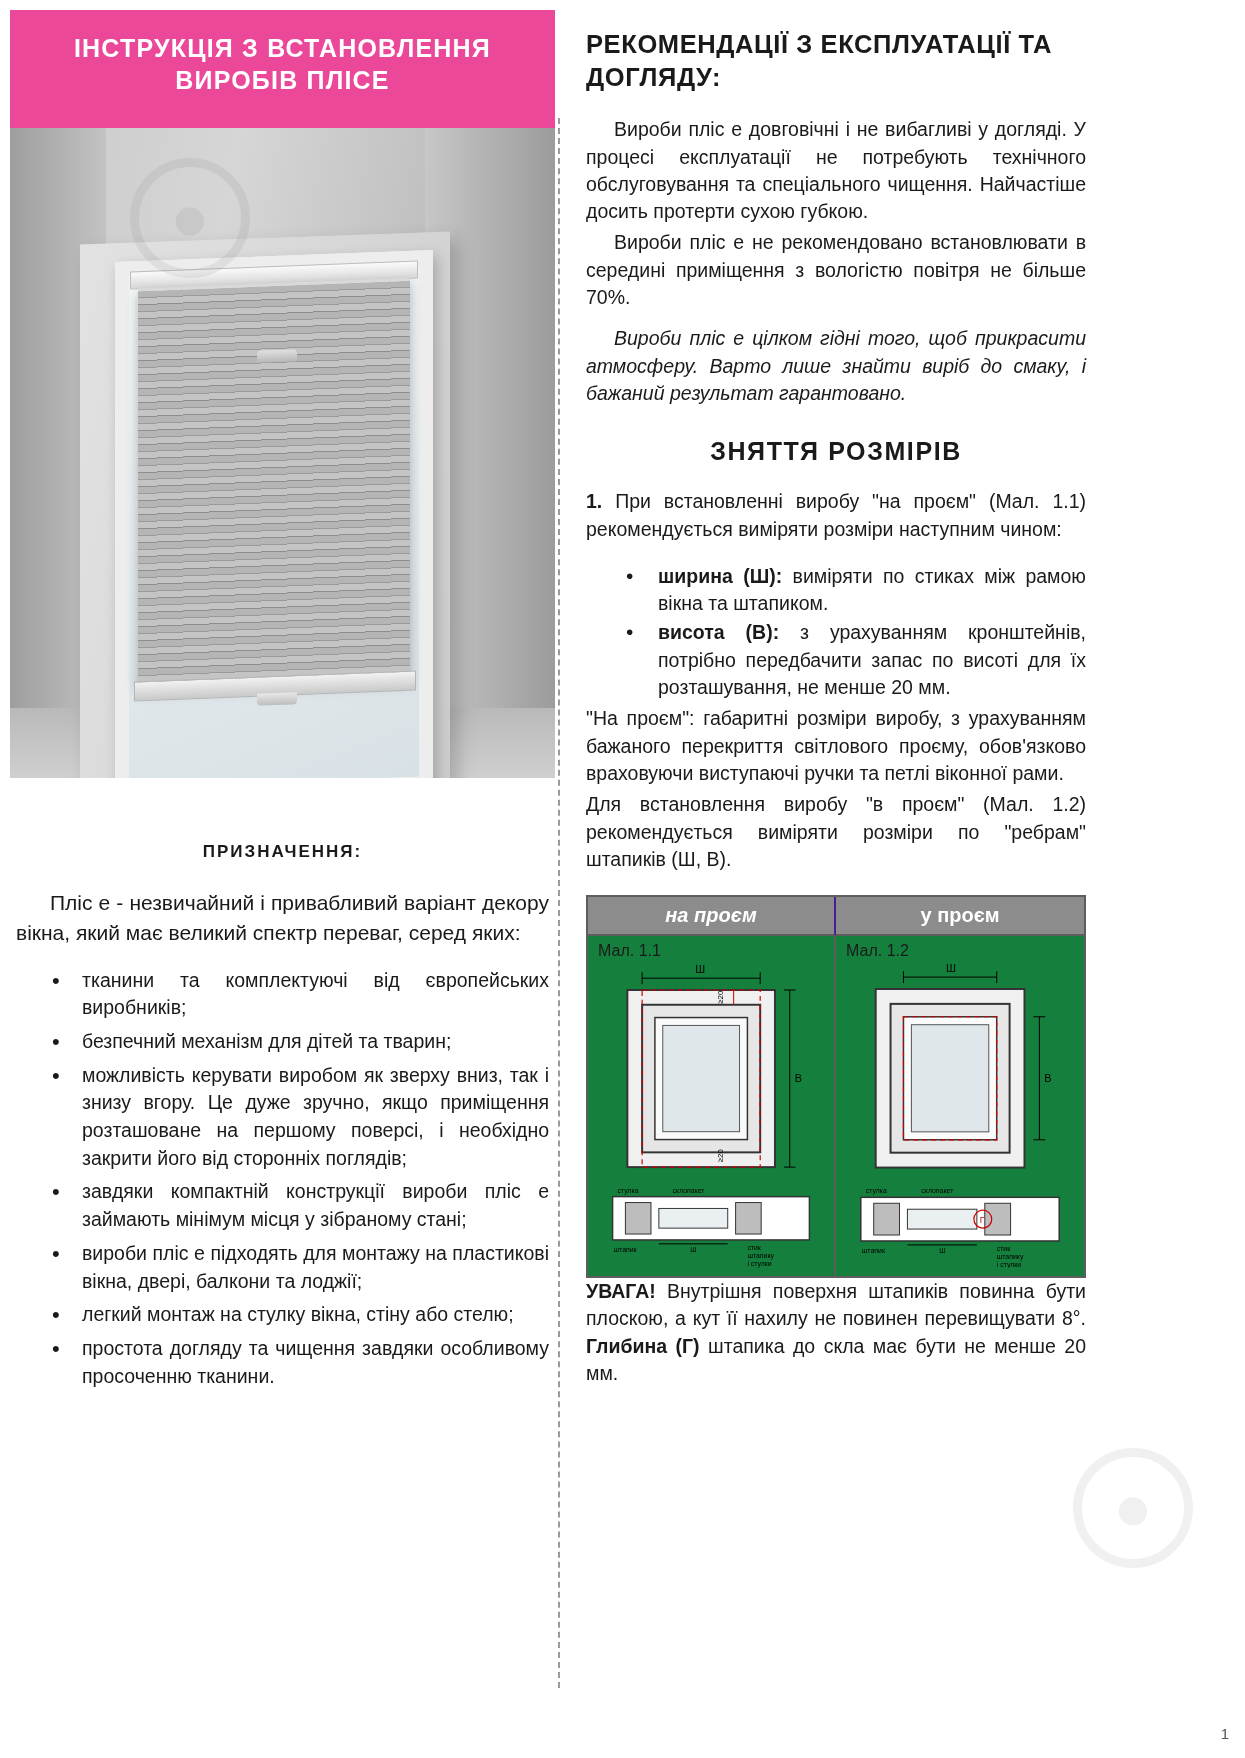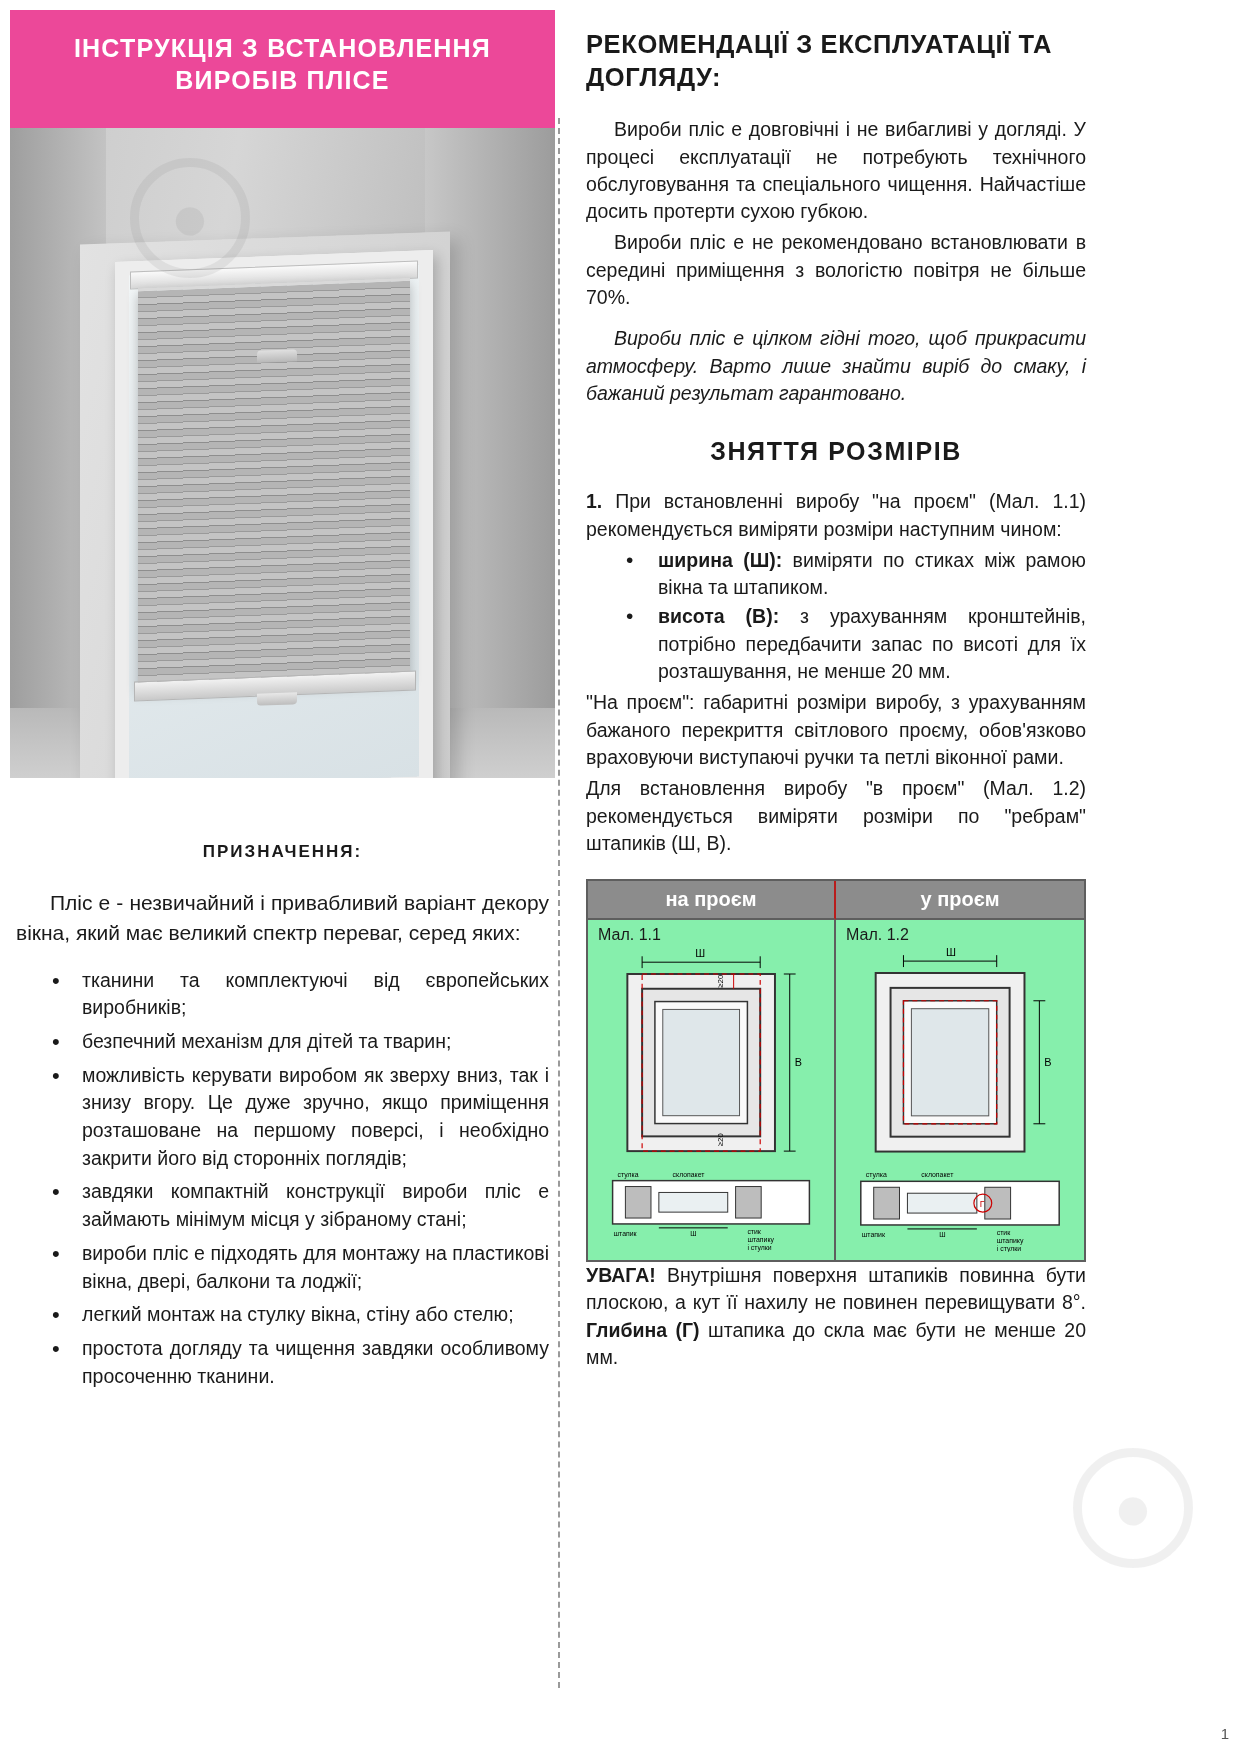--- a/index.html
+++ b/index.html
@@ -192,21 +192,21 @@
   }
   .ind { text-indent: 28px; }
   .italic { font-style: italic; }
   .right-col h2 {
     text-align: center;
     font-size: 25px;
     font-weight: bold;
     letter-spacing: 1.6px;
     margin: 30px 0 22px 0;
   }
-  ul.rbullets { margin: 4px 0 0 0; padding: 0; list-style: none; }
+  ul.rbullets { margin: 20px 0 0 0; padding: 0; list-style: none; }
   ul.rbullets li {
     position: relative;
     font-size: 19.5px;
     line-height: 1.4;
     text-align: justify;
     padding-left: 72px;
     margin-bottom: 2px;
   }
   ul.rbullets li::before {
     content: "•";
@@ -224,26 +224,26 @@
   .fig-head {
     width: 50%;
     background: #8c8c8c;
     color: #fff;
     text-align: center;
     font-weight: bold;
     font-size: 20px;
     padding: 7px 0;
     border-bottom: 2px solid #5e5e5e;
   }
-  .fig-head.first { border-right: 2px solid #b91c1c; }
+  .fig-head.first { border-right: 2px solid #4c1d95; font-style: italic; }
   .fig-cell {
     width: 50%;
     height: 340px;
     position: relative;
-    background: #86efac;
+    background: #15803d;
     padding: 8px 6px;
   }
   .fig-cell.first { border-right: 2px solid #5e5e5e; }
   .fig-label {
     font-size: 16px;
     position: absolute;
     left: 10px; top: 6px;
   }
   .fig-svg { position: absolute; left: 0; top: 22px; width: 100%; height: 310px; }
 

